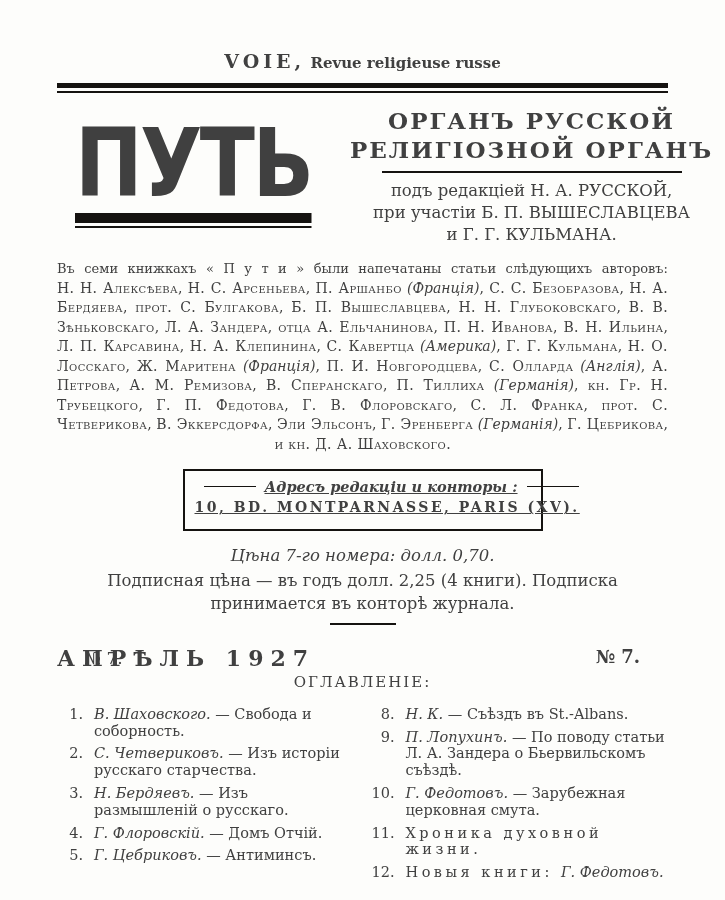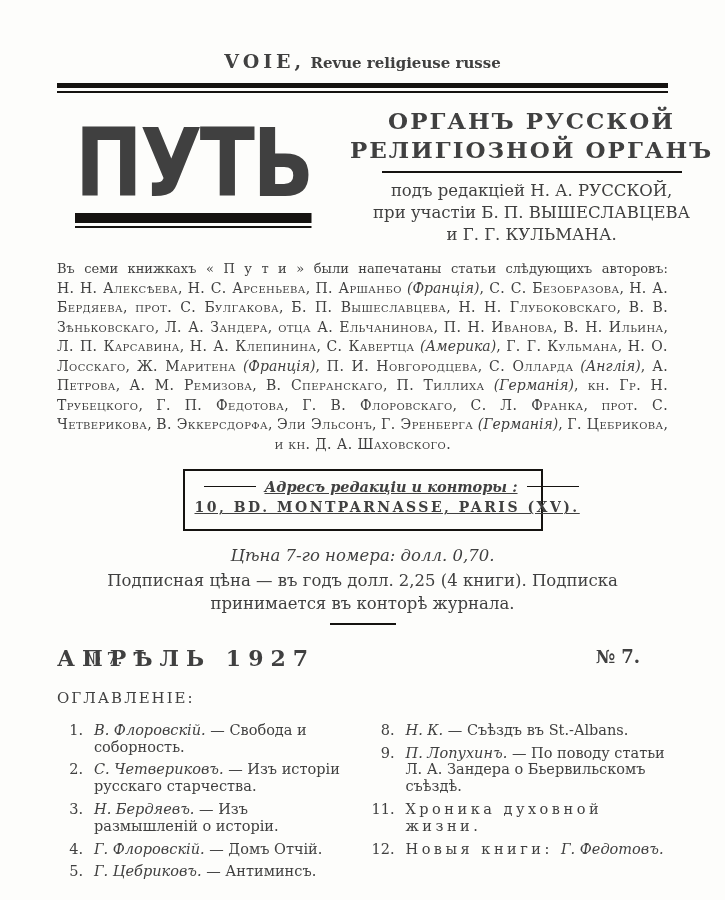--- a/index.html
+++ b/index.html
@@ -50,21 +50,21 @@
   
   .price-issue{margin-top:15px;text-align:center;font-style:italic;font-size:16.5px;}
   .price-sub{margin:5px auto 0 auto;width:604px;text-align:center;font-size:16.5px;line-height:1.35;}
   .short-rule{width:66px;border-top:2px solid #151310;margin:8px auto 0 auto;}
   
   .issue-row{position:relative;margin-top:20px;height:28px;}
   .issue-no-left{position:absolute;left:28px;top:3px;font-size:17px;}
   .issue-no-right{position:absolute;right:28px;top:1px;font-size:18px;font-weight:bold;}
   .issue-date{text-align:left;font-weight:bold;font-size:22px;letter-spacing:7px;}
   
-  .toc-heading{text-align:left;font-size:15px;letter-spacing:2px;margin-top:16px;}
+  .toc-heading{text-align:center;font-size:15px;letter-spacing:2px;}
   .toc{display:flex;margin-top:15px;gap:14px;}
   .toc-col{box-sizing:border-box;}
   .toc-col-left{width:298px;}
   .toc-col-right{width:300px;}
   .toc-item{display:flex;margin-bottom:6px;font-size:14.5px;line-height:16.8px;}
   .toc-num{flex:none;width:26px;text-align:right;margin-right:11px;}
   .toc-body{flex:1;}
   .p-i{font-style:italic;}
   .p-sp{letter-spacing:3.5px;}
 </style>
@@ -120,29 +120,29 @@
     <div class="issue-date">АПРѢЛЬ 1927</div>
     <span class="issue-no-right">№ 7.</span>
   </div>
 
   <div class="toc-heading">ОГЛАВЛЕНІЕ:</div>
 
   <div class="toc">
     <div class="toc-col toc-col-left" id="toc-left">
         <div class="toc-item">
           <span class="toc-num">1.</span>
-          <span class="toc-body"><span class="p-i">В. Флоровскій.</span><span class="p-n"> — Свобода и соборность.</span></span>
+          <span class="toc-body"><span class="p-i">В. Шаховского.</span><span class="p-n"> — Свобода и соборность.</span></span>
         </div>
         <div class="toc-item">
           <span class="toc-num">2.</span>
           <span class="toc-body"><span class="p-i">С. Четвериковъ.</span><span class="p-n"> — Изъ исторіи русскаго старчества.</span></span>
         </div>
         <div class="toc-item">
           <span class="toc-num">3.</span>
-          <span class="toc-body"><span class="p-i">Н. Бердяевъ.</span><span class="p-n"> — Изъ размышленій о исторіи.</span></span>
+          <span class="toc-body"><span class="p-i">Н. Бердяевъ.</span><span class="p-n"> — Изъ размышленій о русскаго.</span></span>
         </div>
         <div class="toc-item">
           <span class="toc-num">4.</span>
           <span class="toc-body"><span class="p-i">Г. Флоровскій.</span><span class="p-n"> — Домъ Отчій.</span></span>
         </div>
         <div class="toc-item">
           <span class="toc-num">5.</span>
           <span class="toc-body"><span class="p-i">Г. Цебриковъ.</span><span class="p-n"> — Антиминсъ.</span></span>
         </div>
       </div>
@@ -150,20 +150,24 @@
       <div id="toc-right">
           <div class="toc-item">
             <span class="toc-num">8.</span>
             <span class="toc-body"><span class="p-i">Н. К.</span><span class="p-n"> — Съѣздъ въ St.-Albans.</span></span>
           </div>
           <div class="toc-item">
             <span class="toc-num">9.</span>
             <span class="toc-body"><span class="p-i">П. Лопухинъ.</span><span class="p-n"> — По поводу статьи Л. А. Зандера о Бьервильскомъ съѣздѣ.</span></span>
           </div>
           <div class="toc-item">
+            <span class="toc-num">10.</span>
+            <span class="toc-body"><span class="p-i">Г. Федотовъ.</span><span class="p-n"> — Зарубежная церковная смута.</span></span>
+          </div>
+          <div class="toc-item">
             <span class="toc-num">11.</span>
             <span class="toc-body"><span class="p-sp">Хроника духовной жизни.</span></span>
           </div>
           <div class="toc-item">
             <span class="toc-num">12.</span>
             <span class="toc-body"><span class="p-sp">Новыя книги: </span><span class="p-i">Г. Федотовъ.</span></span>
           </div>
         </div>
 
     </div>

